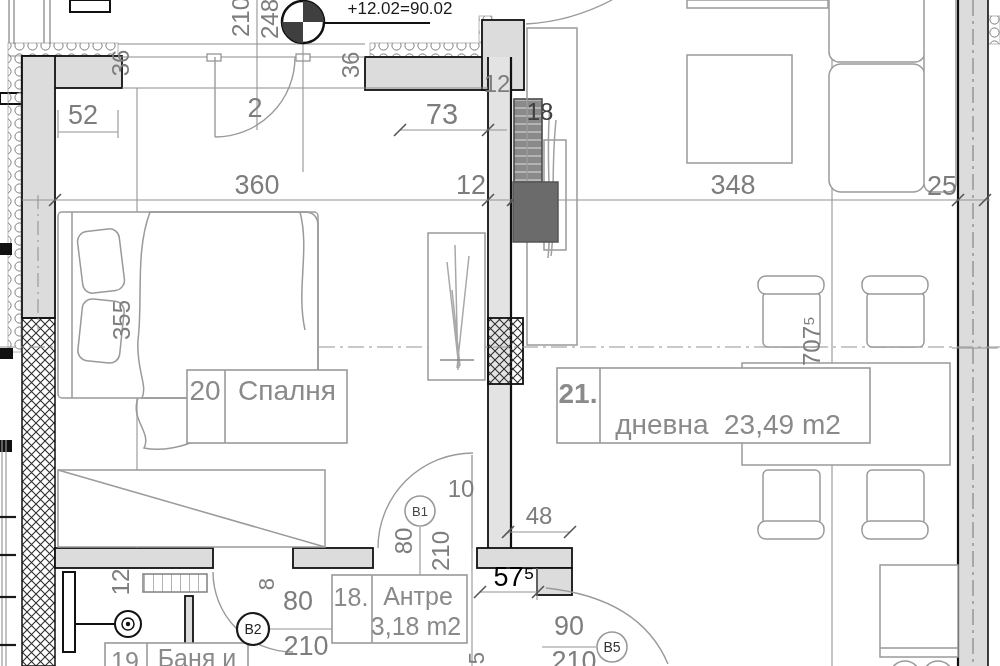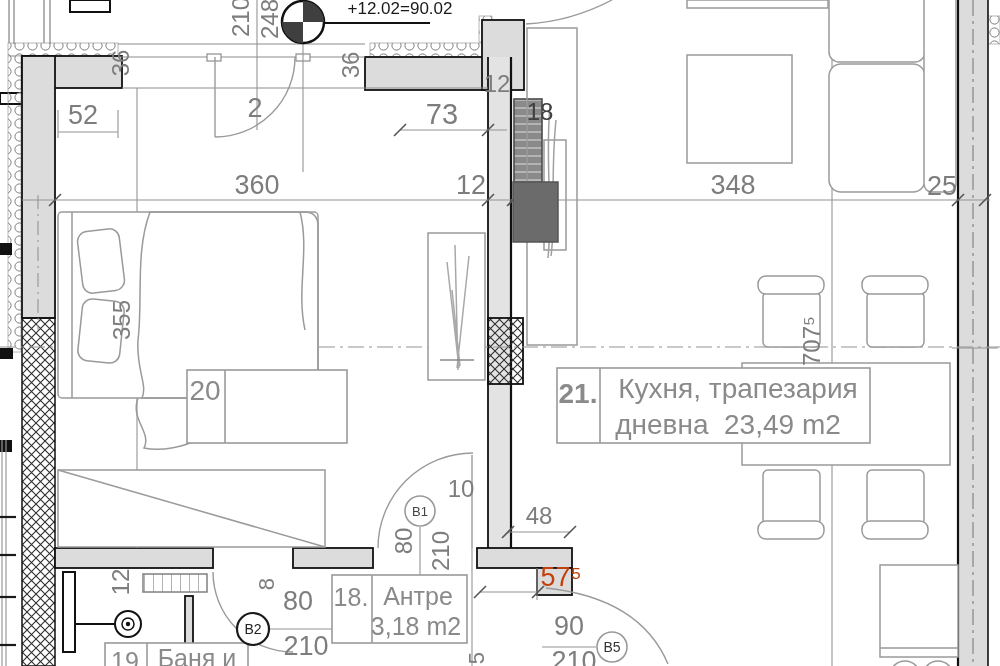--- a/index.html
+++ b/index.html
@@ -286,34 +286,34 @@
       <div class="lbl" style="left: 257px; top: 185px; font-size: 27px; color: rgb(125, 125, 125); transform: translate(-50%, -50%);">360</div>
       <div class="lbl" style="left: 471px; top: 185px; font-size: 27px; color: rgb(125, 125, 125); transform: translate(-50%, -50%);">12</div>
       <div class="lbl" style="left: 733px; top: 185px; font-size: 27px; color: rgb(125, 125, 125); transform: translate(-50%, -50%);">348</div>
       <div class="lbl" style="left: 942px; top: 186px; font-size: 27px; color: rgb(125, 125, 125); transform: translate(-50%, -50%);">25</div>
       <div class="lbl" style="left: 122px; top: 320px; font-size: 24px; color: rgb(125, 125, 125); transform: translate(-50%, -50%) rotate(-90deg);">355</div>
       <div class="lbl" style="left: 812px; top: 341px; font-size: 24px; color: rgb(125, 125, 125); transform: translate(-50%, -50%) rotate(-90deg);">707⁵</div>
       <div class="lbl" style="left: 461px; top: 489px; font-size: 24px; color: rgb(125, 125, 125); transform: translate(-50%, -50%);">10</div>
       <div class="lbl" style="left: 404px; top: 541px; font-size: 24px; color: rgb(125, 125, 125); transform: translate(-50%, -50%) rotate(-90deg);">80</div>
       <div class="lbl" style="left: 441px; top: 551px; font-size: 24px; color: rgb(125, 125, 125); transform: translate(-50%, -50%) rotate(-90deg);">210</div>
       <div class="lbl" style="left: 539px; top: 516px; font-size: 24px; color: rgb(125, 125, 125); transform: translate(-50%, -50%);">48</div>
-      <div class="lbl" style="left: 514px; top: 577px; font-size: 27px; color: #c2410c; transform: translate(-50%, -50%); margin-left: 47px;">57⁵</div>
+      <div class="lbl" style="left: 514px; top: 577px; font-size: 27px; color: #000000; transform: translate(-50%, -50%);">57⁵</div>
       <div class="lbl" style="left: 569px; top: 626px; font-size: 27px; color: rgb(125, 125, 125); transform: translate(-50%, -50%);">90</div>
       <div class="lbl" style="left: 574px; top: 661px; font-size: 27px; color: rgb(125, 125, 125); transform: translate(-50%, -50%);">210</div>
       <div class="lbl" style="left: 298px; top: 601px; font-size: 27px; color: rgb(125, 125, 125); transform: translate(-50%, -50%);">80</div>
       <div class="lbl" style="left: 306px; top: 646px; font-size: 27px; color: rgb(125, 125, 125); transform: translate(-50%, -50%);">210</div>
       <div class="lbl" style="left: 121px; top: 582px; font-size: 24px; color: rgb(125, 125, 125); transform: translate(-50%, -50%) rotate(-90deg);">12</div>
       <div class="lbl" style="left: 267px; top: 584px; font-size: 22px; color: rgb(125, 125, 125); transform: translate(-50%, -50%) rotate(-90deg);">8</div>
       <div class="lbl" style="left: 477px; top: 658px; font-size: 22px; color: rgb(125, 125, 125); transform: translate(-50%, -50%) rotate(-90deg);">5</div>
       <div class="lbl" style="left: 420px; top: 511px; font-size: 13px; color: rgb(68, 68, 68); transform: translate(-50%, -50%);">В1</div>
       <div class="lbl" style="left: 253px; top: 629px; font-size: 14px; color: rgb(34, 34, 34); transform: translate(-50%, -50%);">В2</div>
       <div class="lbl" style="left: 612px; top: 647px; font-size: 14px; color: rgb(51, 51, 51); transform: translate(-50%, -50%);">В5</div>
       <div class="lbl" style="left: 205px; top: 391px; font-size: 28px; color: rgb(138, 138, 138); transform: translate(-50%, -50%);">20</div>
+      <div class="lbl" style="left: 287px; top: 391px; font-size: 28px; color: rgb(138, 138, 138); transform: translate(-50%, -50%);">Спалня</div>
       <div class="lbl" style="left: 578px; top: 394px; font-size: 28px; color: rgb(138, 138, 138); transform: translate(-50%, -50%); font-weight: bold;">21.</div>
-      <div class="lbl" style="left: 738px; top: 389px; font-size: 28px; color: rgb(138, 138, 138); transform: translate(-50%, -50%);">Кухня, трапезария</div>
       <div class="lbl" style="left: 728px; top: 425px; font-size: 28px; color: rgb(138, 138, 138); transform: translate(-50%, -50%);">дневна  23,49 m2</div>
       <div class="lbl" style="left: 351px; top: 597px; font-size: 25px; color: rgb(138, 138, 138); transform: translate(-50%, -50%);">18.</div>
       <div class="lbl" style="left: 418px; top: 596px; font-size: 25px; color: rgb(138, 138, 138); transform: translate(-50%, -50%);">Антре</div>
       <div class="lbl" style="left: 416px; top: 626px; font-size: 25px; color: rgb(138, 138, 138); transform: translate(-50%, -50%);">3,18 m2</div>
       <div class="lbl" style="left: 125px; top: 661px; font-size: 25px; color: rgb(138, 138, 138); transform: translate(-50%, -50%);">19</div>
       <div class="lbl" style="left: 197px; top: 658px; font-size: 25px; color: rgb(138, 138, 138); transform: translate(-50%, -50%);">Баня и</div>
     </div>
 </div>
 
 </body></html>

